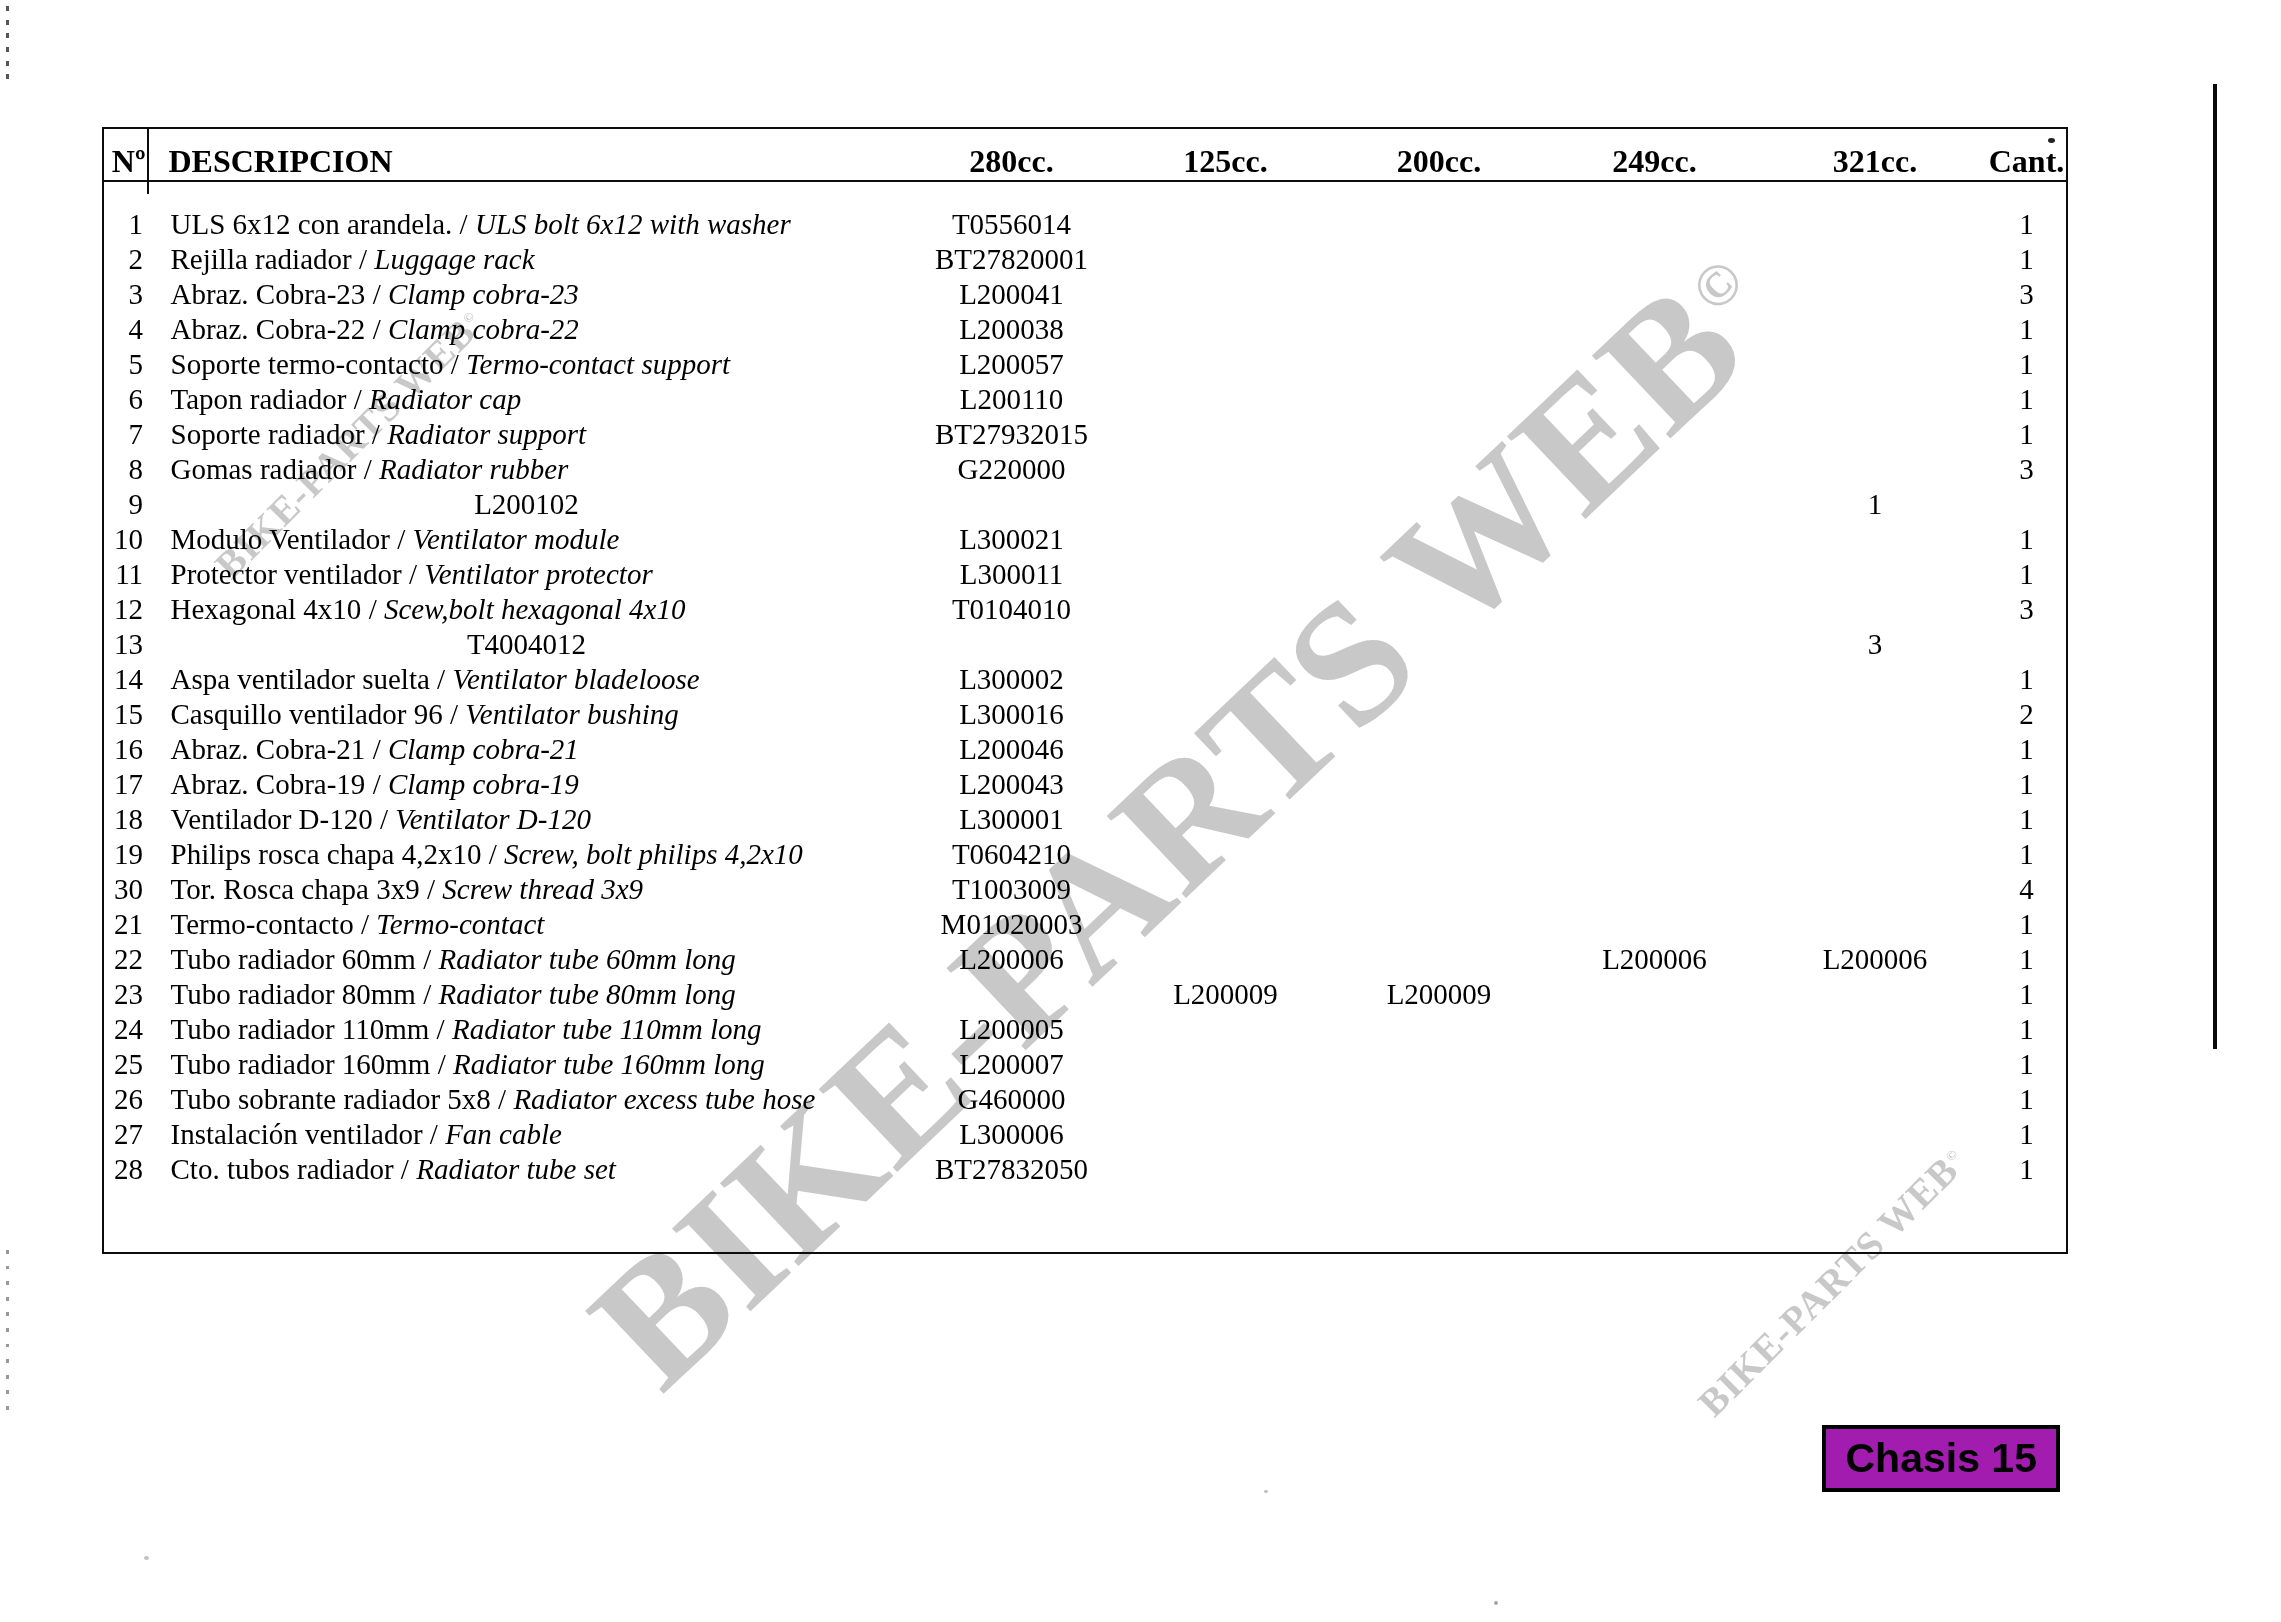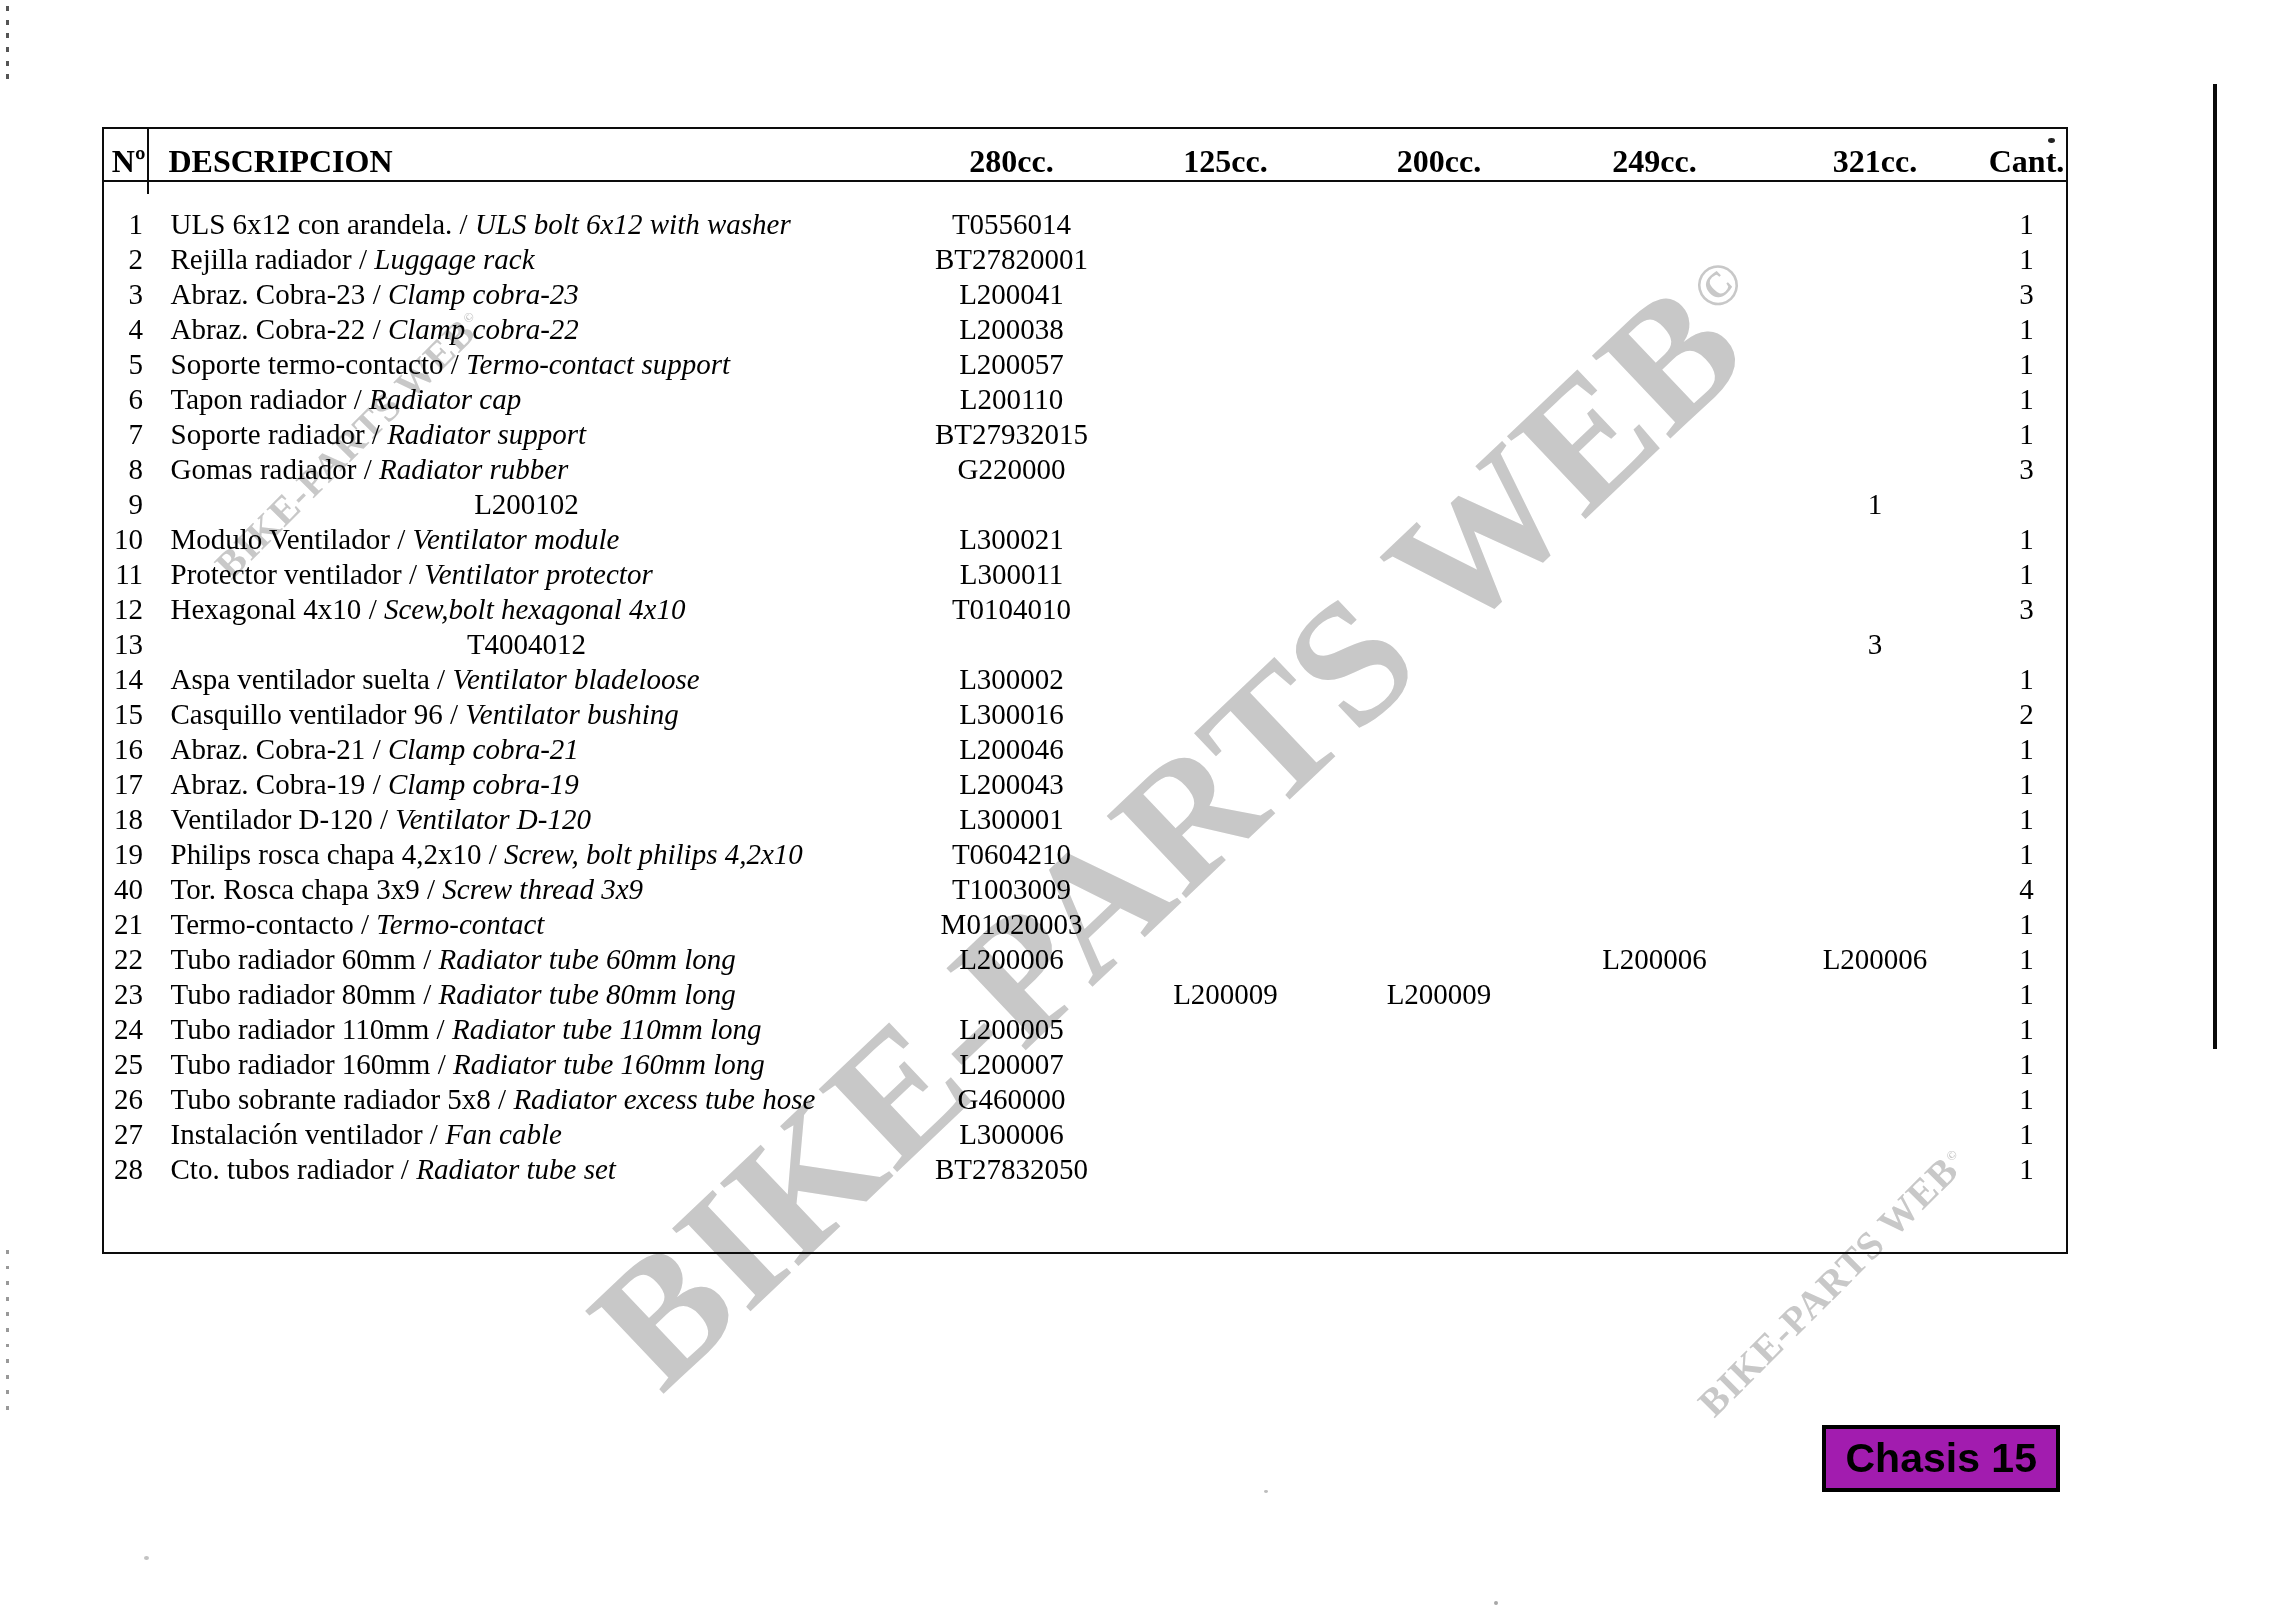--- a/index.html
+++ b/index.html
@@ -272,21 +272,21 @@
     <div class="cell-desc"><span class="es">Philips rosca chapa 4,2x10</span><span class="sep"> / </span><span class="en">Screw, bolt philips 4,2x10</span></div>
     <div class="cell-c">T0604210</div>
     <div class="cell-c"></div>
     <div class="cell-c"></div>
     <div class="cell-c"></div>
     <div class="cell-c"></div>
     <div class="cell-cant">1</div>
   </div>
 
   <div class="grid-row trow">
-    <div class="cell-num">40</div>
+    <div class="cell-num">30</div>
     <div class="cell-desc"><span class="es">Tor. Rosca chapa 3x9</span><span class="sep"> / </span><span class="en">Screw thread 3x9</span></div>
     <div class="cell-c">T1003009</div>
     <div class="cell-c"></div>
     <div class="cell-c"></div>
     <div class="cell-c"></div>
     <div class="cell-c"></div>
     <div class="cell-cant">4</div>
   </div>
 
   <div class="grid-row trow">

